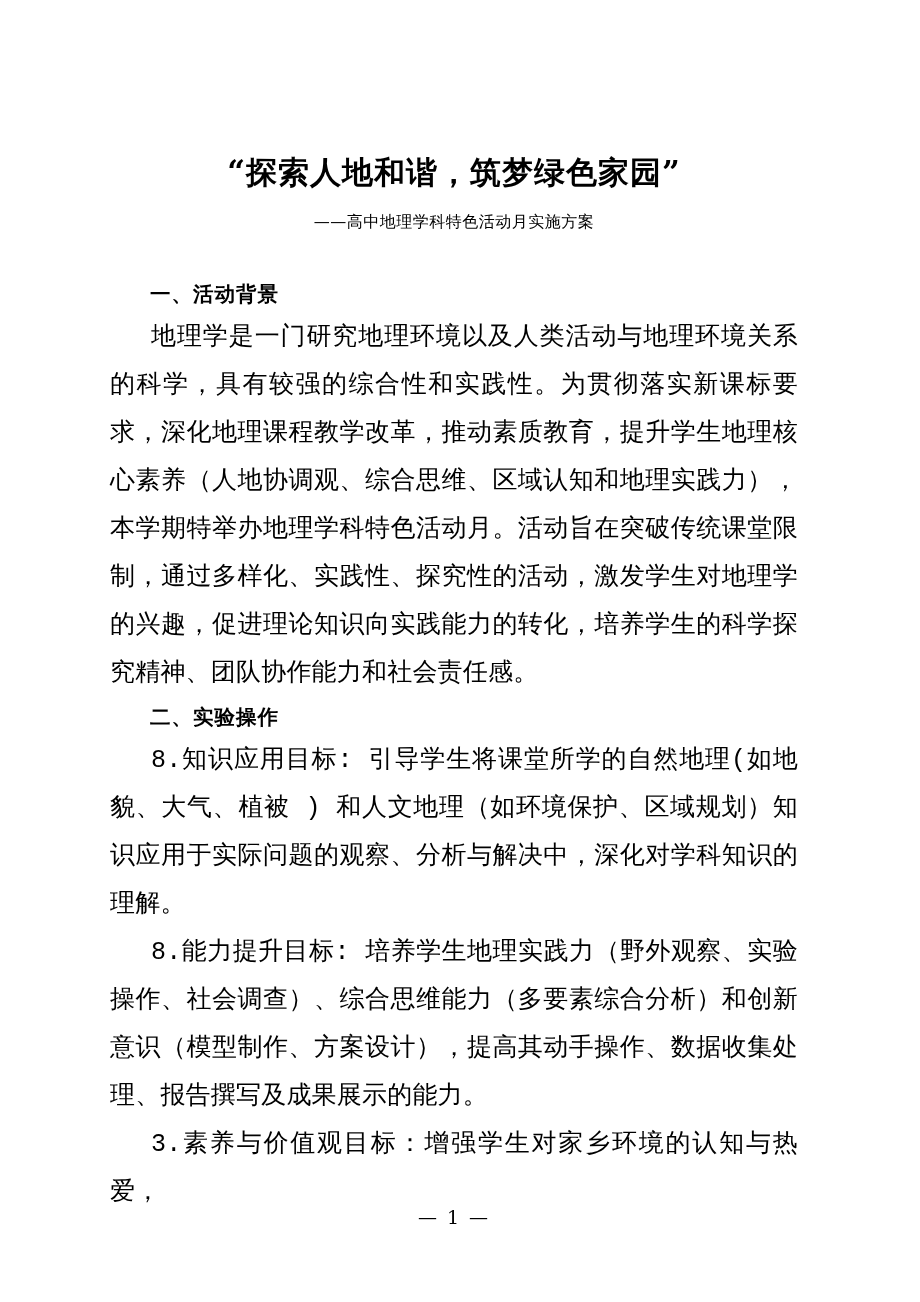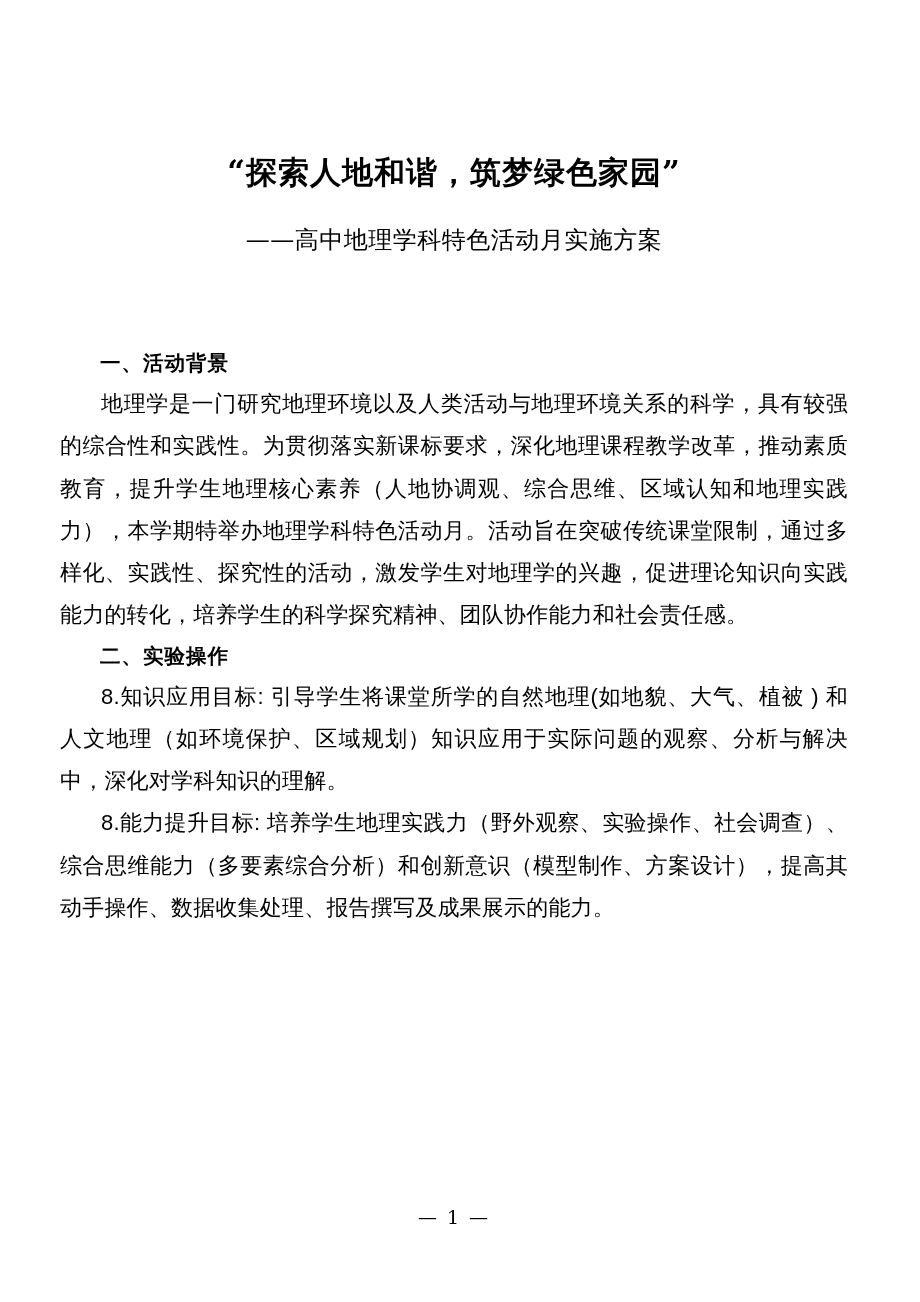--- a/index.html
+++ b/index.html
@@ -13,60 +13,60 @@
     font-family: "DejaVu Serif", "Liberation Serif", serif;
     color: #000000;
     position: relative;
     overflow: hidden;
   }
   .page {
     position: relative;
     width: 908px;
     height: 1302px;
     box-sizing: border-box;
-    padding: 0 60px;
+    padding: 0 110px;
   }
   .doc-title {
     text-align: center;
     font-family: "DejaVu Serif", "Liberation Serif", serif;
     font-weight: bold;
     font-size: 31px;
     letter-spacing: 1px;
     margin: 0;
     padding-top: 152px;
     line-height: 1.3;
   }
   .doc-subtitle {
     text-align: center;
-    font-size: 24px;
+    font-size: 16px;
     font-family: "DejaVu Serif", "Liberation Serif", serif;
-    margin: 12px;
+    margin: 0;
     padding-top: 20px;
     letter-spacing: 0.5px;
   }
   .body-block {
-    margin-top: 88px;
+    margin-top: 42px;
   }
   .section-heading {
     font-family: "DejaVu Sans", "Liberation Sans", sans-serif;
     font-weight: bold;
     font-size: 20.5px;
     margin: 0;
     padding-left: 40px;
     line-height: 1.9;
     letter-spacing: 1px;
   }
   .para {
-    font-size: 22px;
+    font-size: 25px;
     line-height: 1.92;
     margin: 0;
     text-indent: 41px;
     text-align: justify;
     letter-spacing: 0.2px;
-    font-family: Liberation Sans, sans-serif;
+    font-family: Liberation Mono, monospace;
   }
   .page-number {
     position: absolute;
     left: 0;
     right: 0;
     bottom: 74px;
     text-align: center;
     font-size: 19px;
     font-family: "DejaVu Serif", "Liberation Serif", serif;
     letter-spacing: 2px;
@@ -84,18 +84,19 @@
   <p class="doc-subtitle">——高中地理学科特色活动月实施方案</p>
 
   <div class="body-block">
 
     <h2 class="section-heading">一、活动背景</h2>
     <p class="para">地理学是一门研究地理环境以及人类活动与地理环境关系的科学，具有较强的综合性和实践性。为贯彻落实新课标要求，深化地理课程教学改革，推动素质教育，提升学生地理核心素养（人地协调观、综合思维、区域认知和地理实践力），本学期特举办地理学科特色活动月。活动旨在突破传统课堂限制，通过多样化、实践性、探究性的活动，激发学生对地理学的兴趣，促进理论知识向实践能力的转化，培养学生的科学探究精神、团队协作能力和社会责任感。</p>
 
     <h2 class="section-heading">二、实验操作</h2>
     <p class="para">8.知识应用目标: 引导学生将课堂所学的自然地理(如地貌、大气、植被 ) 和人文地理（如环境保护、区域规划）知识应用于实际问题的观察、分析与解决中，深化对学科知识的理解。</p>
     <p class="para">8.能力提升目标: 培养学生地理实践力（野外观察、实验操作、社会调查）、综合思维能力（多要素综合分析）和创新意识（模型制作、方案设计），提高其动手操作、数据收集处理、报告撰写及成果展示的能力。</p>
+    <p class="para clipped-last">3.素养与价值观目标：增强学生对家乡环境的认知与热爱，</p>
 
   </div>
 
   <div class="page-number">— 1 —</div>
 
 </div>
 
 </body></html>

